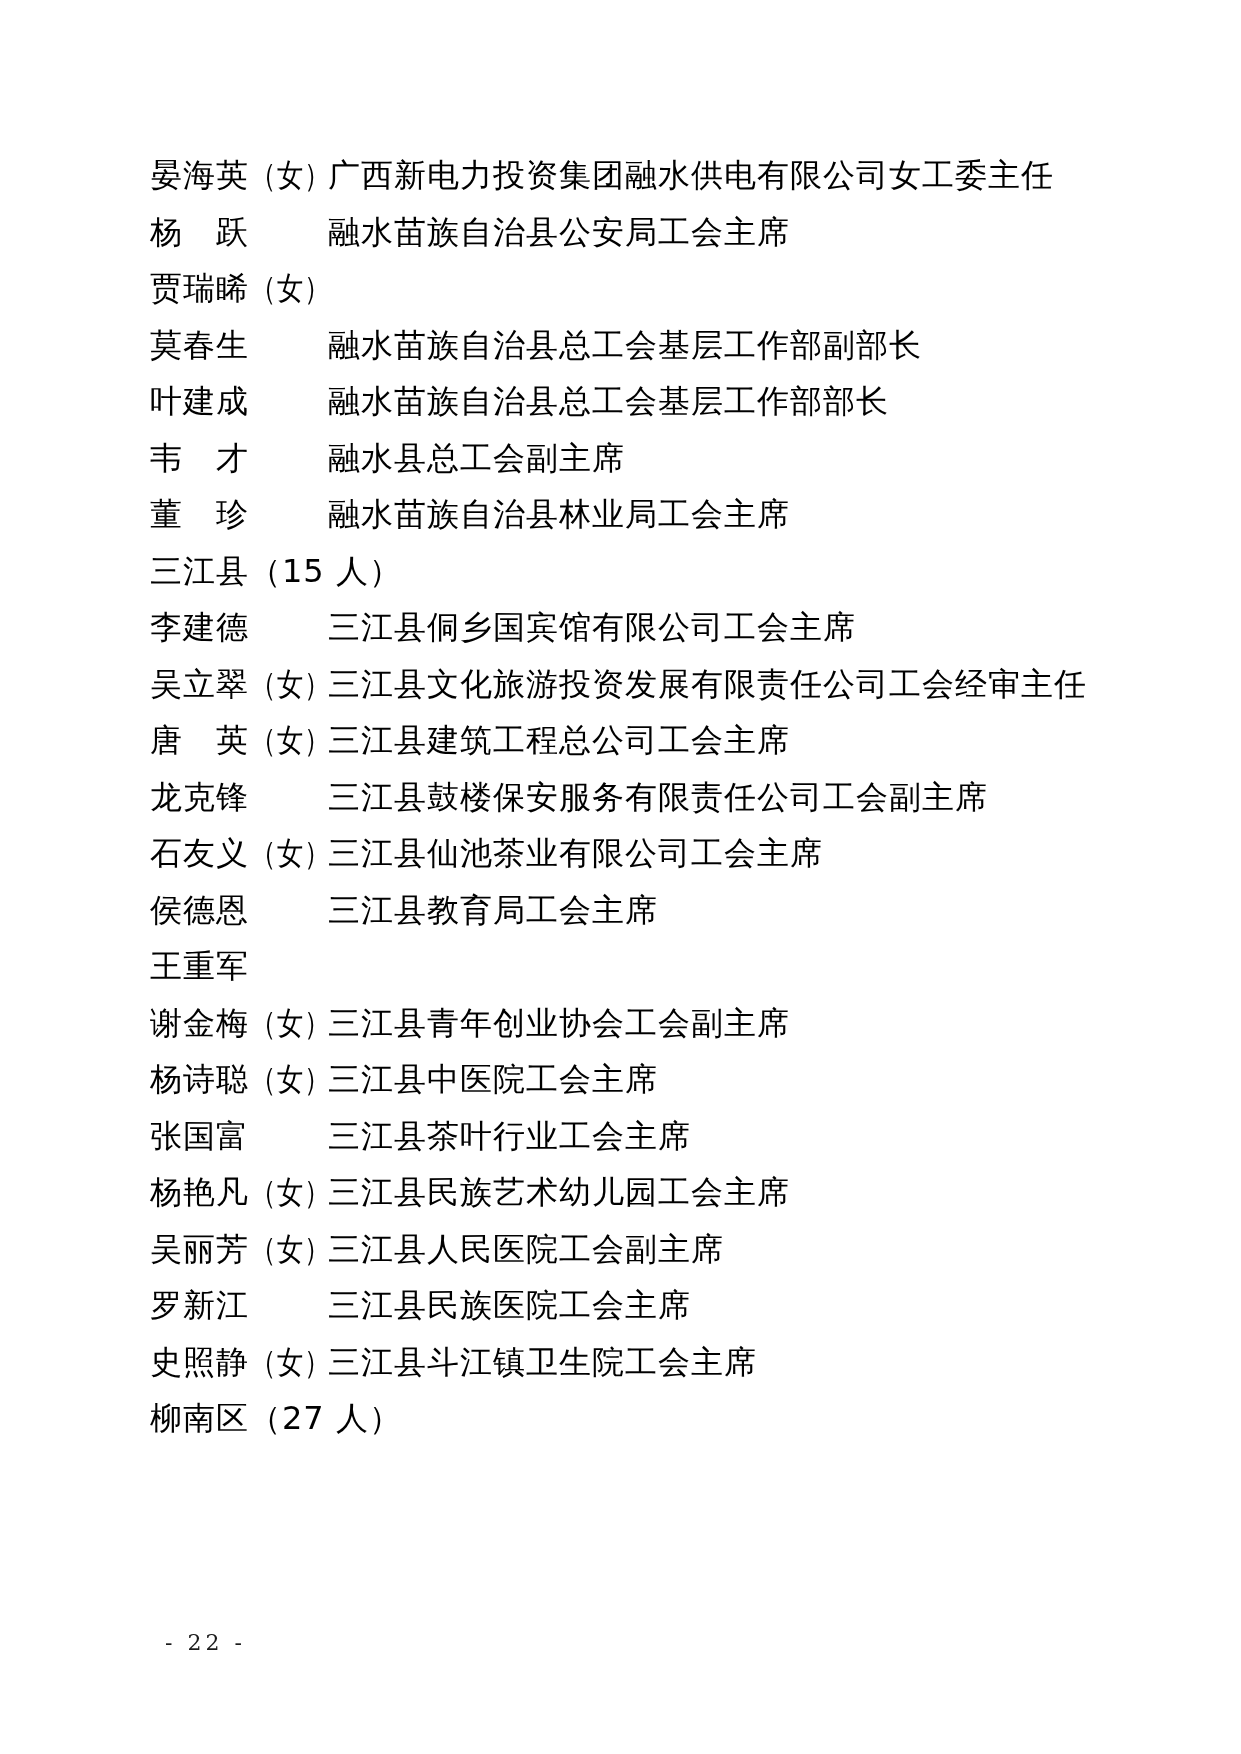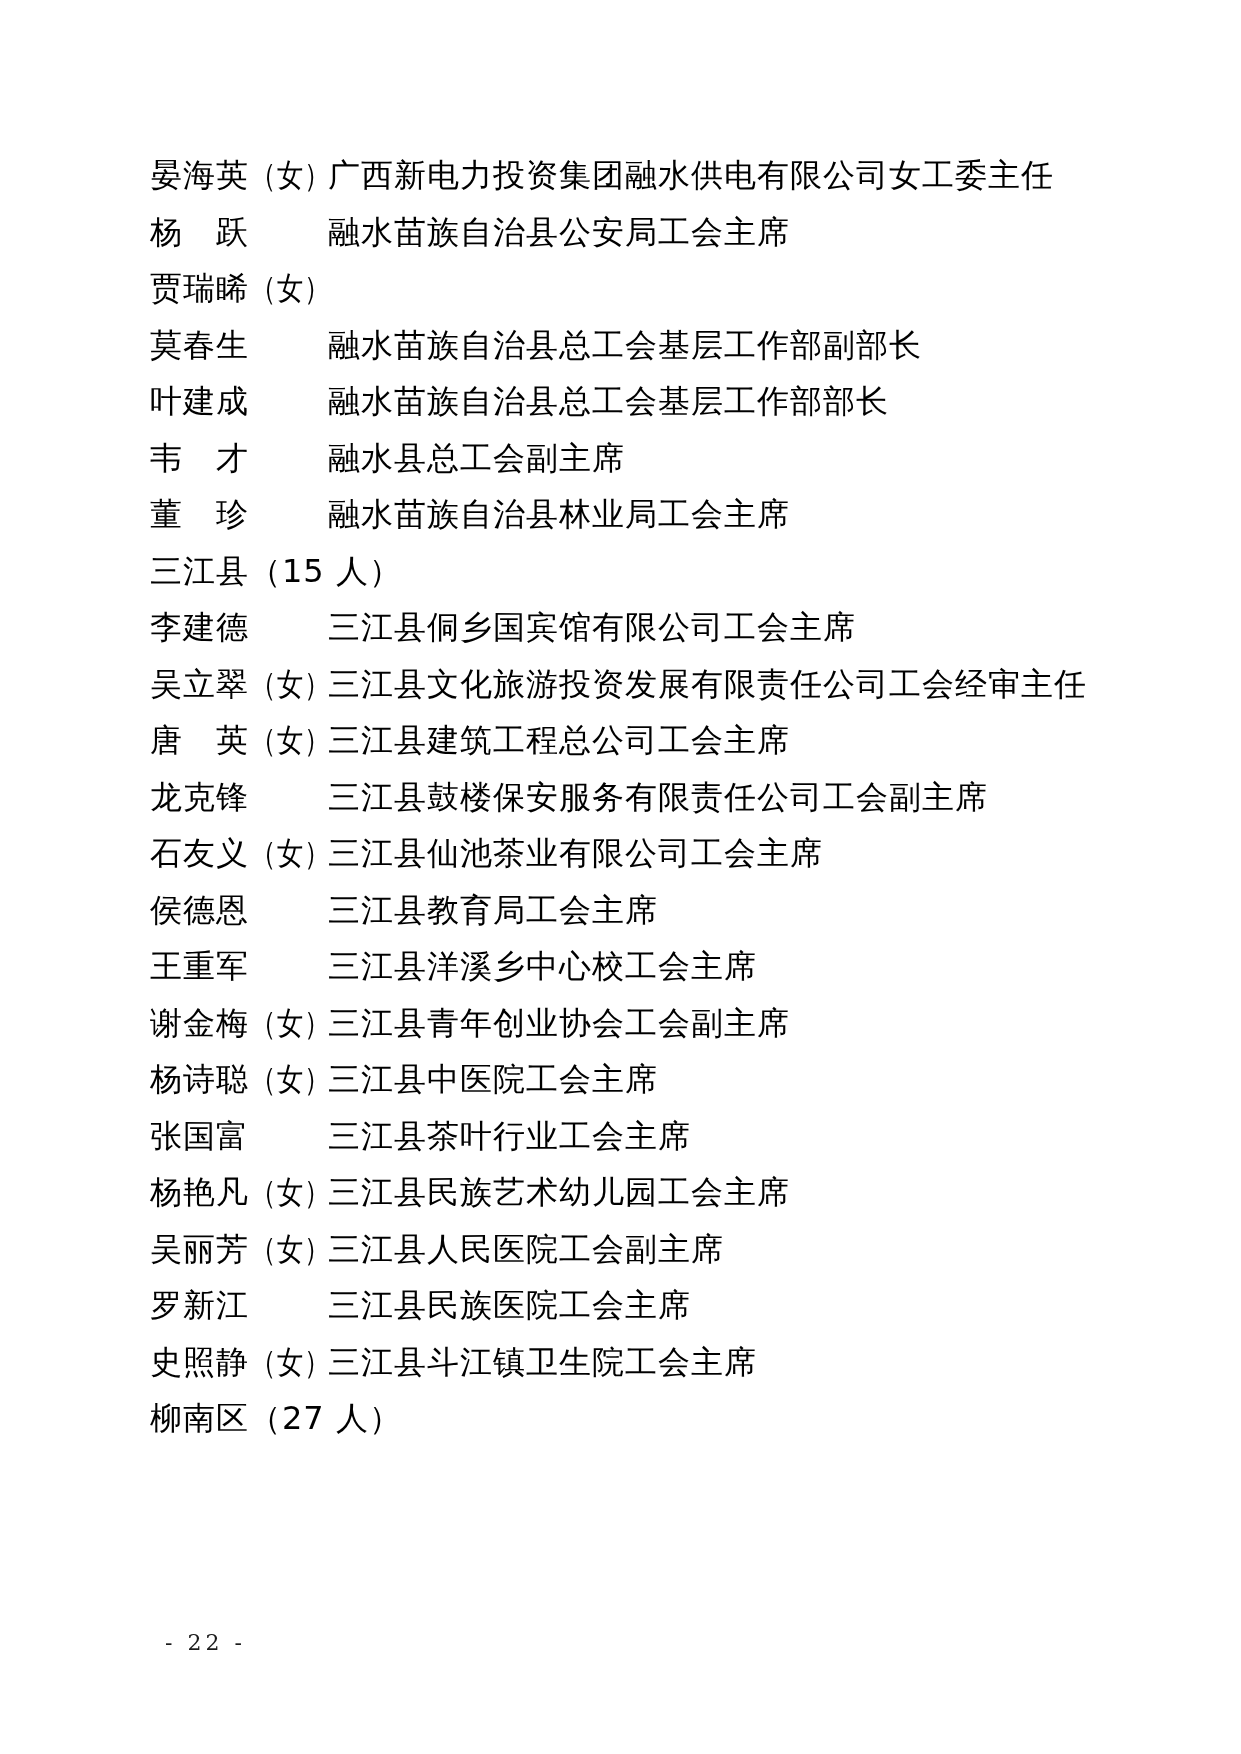--- a/index.html
+++ b/index.html
@@ -125,21 +125,20 @@
         <span class="title">三江县仙池茶业有限公司工会主席</span>
       </div>
       <div class="row">
         <span class="name">侯德恩</span>
         <span class="gender"></span>
         <span class="title">三江县教育局工会主席</span>
       </div>
       <div class="row">
         <span class="name">王重军</span>
         <span class="gender"></span>
-        <span class="title">三江县洋溪乡中心校工会主席</span>
       </div>
       <div class="row">
         <span class="name">谢金梅</span>
         <span class="gender">（女）</span>
         <span class="title">三江县青年创业协会工会副主席</span>
       </div>
       <div class="row">
         <span class="name">杨诗聪</span>
         <span class="gender">（女）</span>
         <span class="title">三江县中医院工会主席</span>

